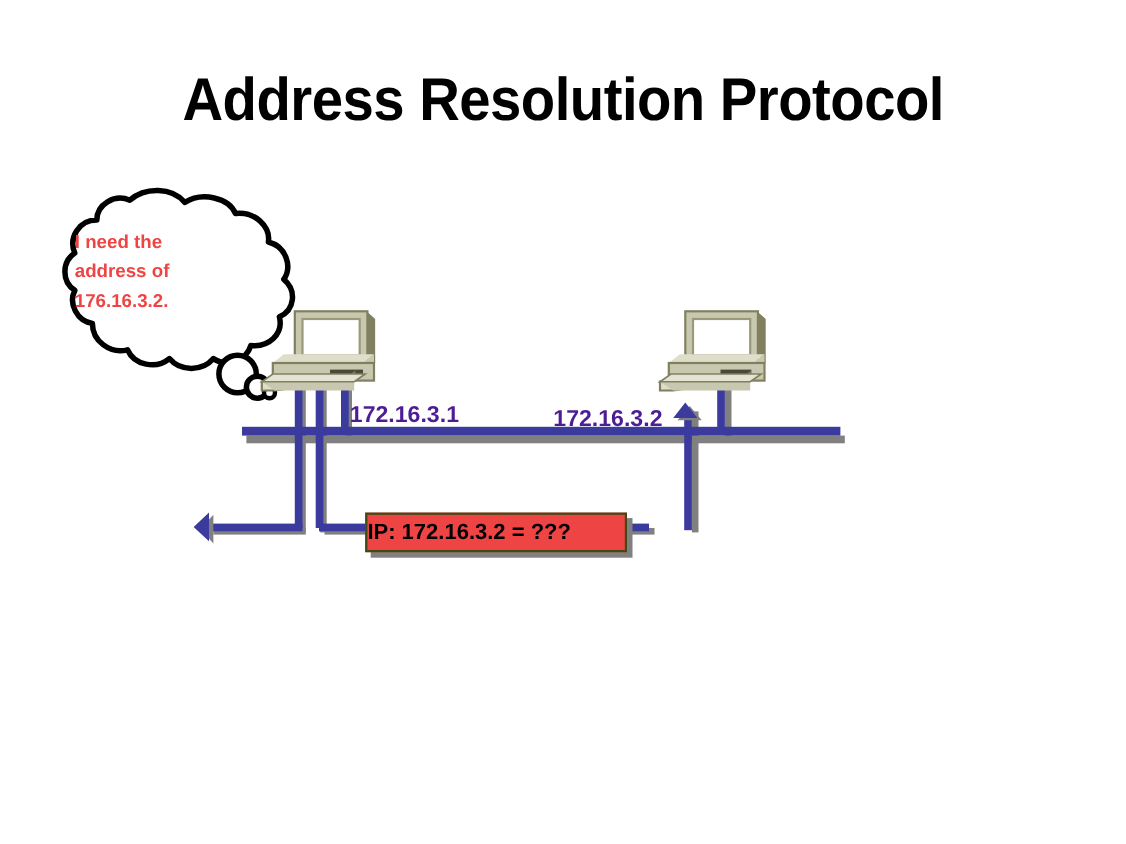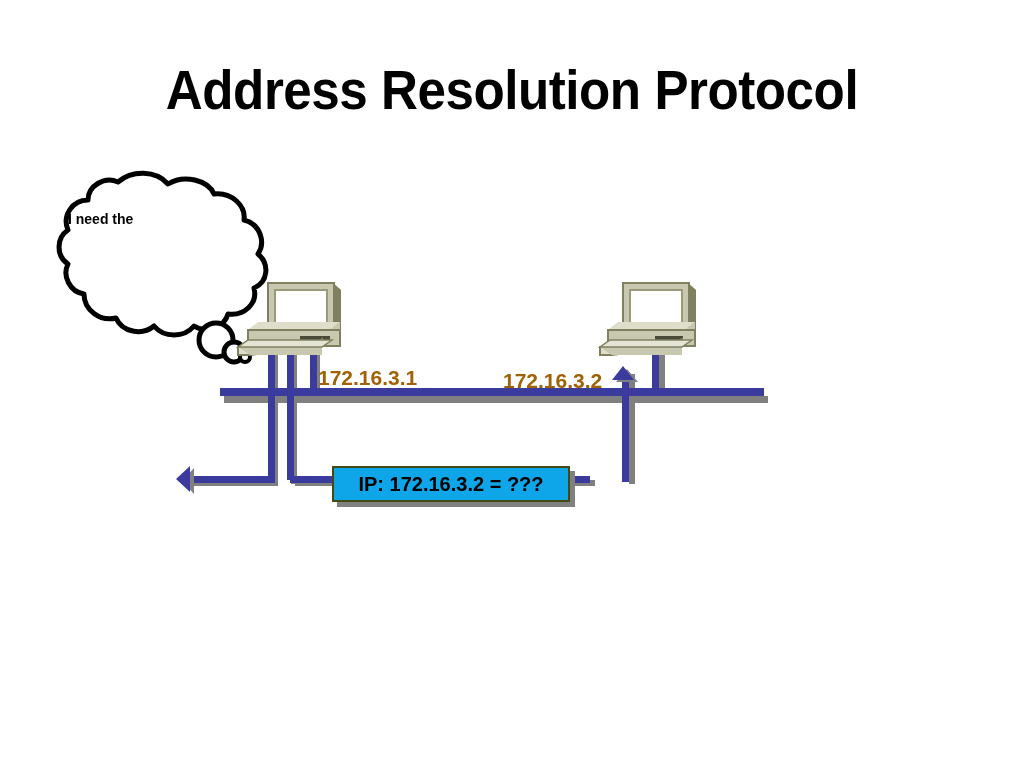--- a/index.html
+++ b/index.html
@@ -50,53 +50,53 @@
   }
 
   
   #bubble-text {
     position: absolute;
     left: 68px;
     top: 206px;
     width: 135px;
     font-family: "Liberation Sans", sans-serif;
     font-weight: bold;
-    font-size: 14px;
+    font-size: 17px;
     line-height: 27px;
-    color: #000000;
+    color: #ef4444;
   }
   #bubble-text div { white-space: nowrap; }
 
   
   .ip-label {
     position: absolute;
     font-family: "Liberation Sans", sans-serif;
     font-weight: bold;
     font-size: 21px;
     line-height: 24px;
-    color: #a16207;
+    color: #4c1d95;
     white-space: nowrap;
   }
   #ip-label-left  { left: 318px; top: 366px; }
   #ip-label-right { left: 503px; top: 369px; }
 
   
   #request-box {
     position: absolute;
     left: 332px;
     top: 466px;
     width: 238px;
     height: 36px;
     box-sizing: border-box;
-    background: #0ea5e9;
+    background: #ef4444;
     border: 2px solid #3F4A14;
     box-shadow: 5px 5px 0 0 #808080;
     display: flex;
     align-items: center;
-    justify-content: center;
+    justify-content: flex-start;
   }
   #request-box-label {
     font-family: "Liberation Sans", sans-serif;
     font-weight: bold;
     font-size: 20px;
     color: #000000;
     white-space: nowrap;
   }
 </style>
 </head>
@@ -200,20 +200,22 @@
       <rect x="655" y="336" width="28" height="4" fill="#4A4A38"></rect>
       <polygon points="600,347 670,347 682,339 682,345 612,355 600,355" fill="#DEDECB" stroke="#808060" stroke-width="2"></polygon>
       <polygon points="600,347 612,355 682,355 682,347" fill="#C8C8B0"></polygon>
       <polygon points="600,347 682,347 692,340 610,340" fill="#E4E4D4" stroke="#808060" stroke-width="1.5"></polygon>
     </g>
 
   </svg>
 
   <div id="bubble-text">
     <div>I need the</div>
+    <div>address of</div>
+    <div>176.16.3.2.</div>
   </div>
 
   <div class="ip-label" id="ip-label-left">172.16.3.1</div>
   <div class="ip-label" id="ip-label-right">172.16.3.2</div>
 
   <div id="request-box">
     <span id="request-box-label">IP: 172.16.3.2 = ???</span>
   </div>
 
 </div>

